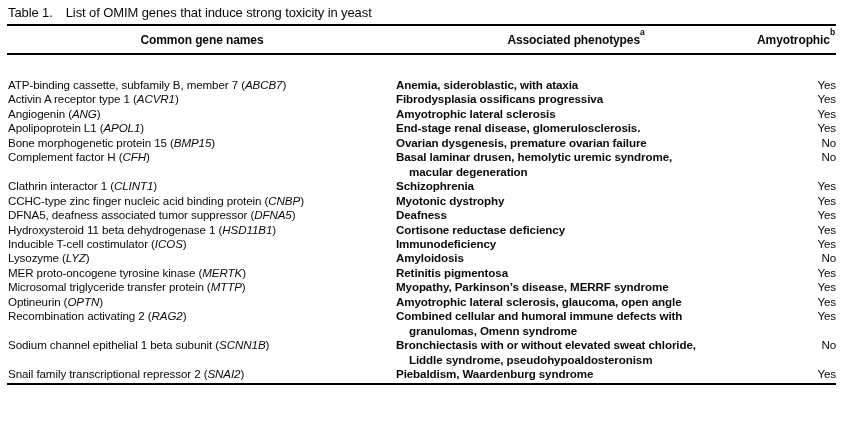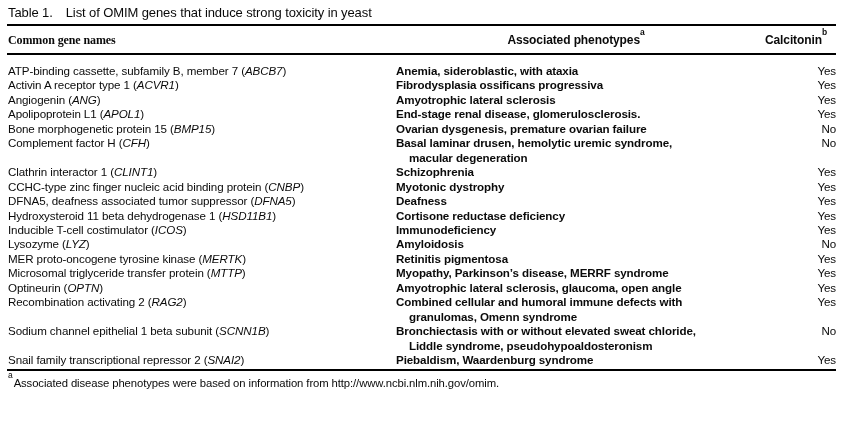--- a/index.html
+++ b/index.html
@@ -37,37 +37,37 @@
   col.w-phen { width: 360px; }
   col.w-agg  { width: 80px; }
   thead th {
     border-bottom: 2px solid #000;
     font-size: 12px;
     font-weight: bold;
     line-height: 13px;
     padding: 8px 0 6px;
     letter-spacing: -0.1px;
   }
-  th.c-gene { text-align: left; padding-left: 1px; font-family: Liberation Serif, serif; }
+  th.c-gene { text-align: center; padding-left: 1px; }
   th.c-phen { text-align: center; }
   th.c-agg  { text-align: center; }
   sup.hsup, .fnote sup {
     font-size: 8.5px;
     position: relative;
     top: -4px;
     line-height: 0;
   }
   tbody td {
     font-size: 11.6px;
     line-height: 14.45px;
     vertical-align: top;
     padding: 0;
     letter-spacing: -0.1px;
   }
-  tbody tr:first-child td { padding-top: 9px; }
+  tbody tr:first-child td { padding-top: 23px; }
   tbody tr:last-child td { padding-bottom: 1px; }
   td.c-gene { padding-left: 1px; }
   td.c-gene i { font-style: italic; }
   td.c-phen {
     padding-left: 13px;
     text-indent: -13px;
     padding-right: 42px;
     font-weight: bold;
   }
   td.c-agg { text-align: right; }
@@ -91,21 +91,21 @@
   <table>
     <colgroup>
       <col class="w-gene">
       <col class="w-phen">
       <col class="w-agg">
     </colgroup>
     <thead>
       <tr>
         <th class="c-gene"><span>Common gene names</span></th>
         <th class="c-phen"><span>Associated phenotypes</span><sup class="hsup">a</sup></th>
-        <th class="c-agg"><span>Calcitonin</span><sup class="hsup">b</sup></th>
+        <th class="c-agg"><span>Amyotrophic</span><sup class="hsup">b</sup></th>
       </tr>
     </thead>
     <tbody>
   <tr>
     <td class="c-gene"><span>ATP-binding cassette, subfamily B, member 7</span> (<i>ABCB7</i>)</td>
     <td class="c-phen">Anemia, sideroblastic, with ataxia</td>
     <td class="c-agg">Yes</td>
   </tr>
 
   <tr>
@@ -208,17 +208,16 @@
 
   <tr>
     <td class="c-gene"><span>Snail family transcriptional repressor 2</span> (<i>SNAI2</i>)</td>
     <td class="c-phen">Piebaldism, Waardenburg syndrome</td>
     <td class="c-agg">Yes</td>
   </tr>
 </tbody>
   </table>
 
   <div class="footnotes">
-  <div class="fnote"><sup>a</sup><span>Associated disease phenotypes were based on information from http://www.ncbi.nlm.nih.gov/omim.</span></div>
 
 </div>
 
 </div>
 
 </body></html>

